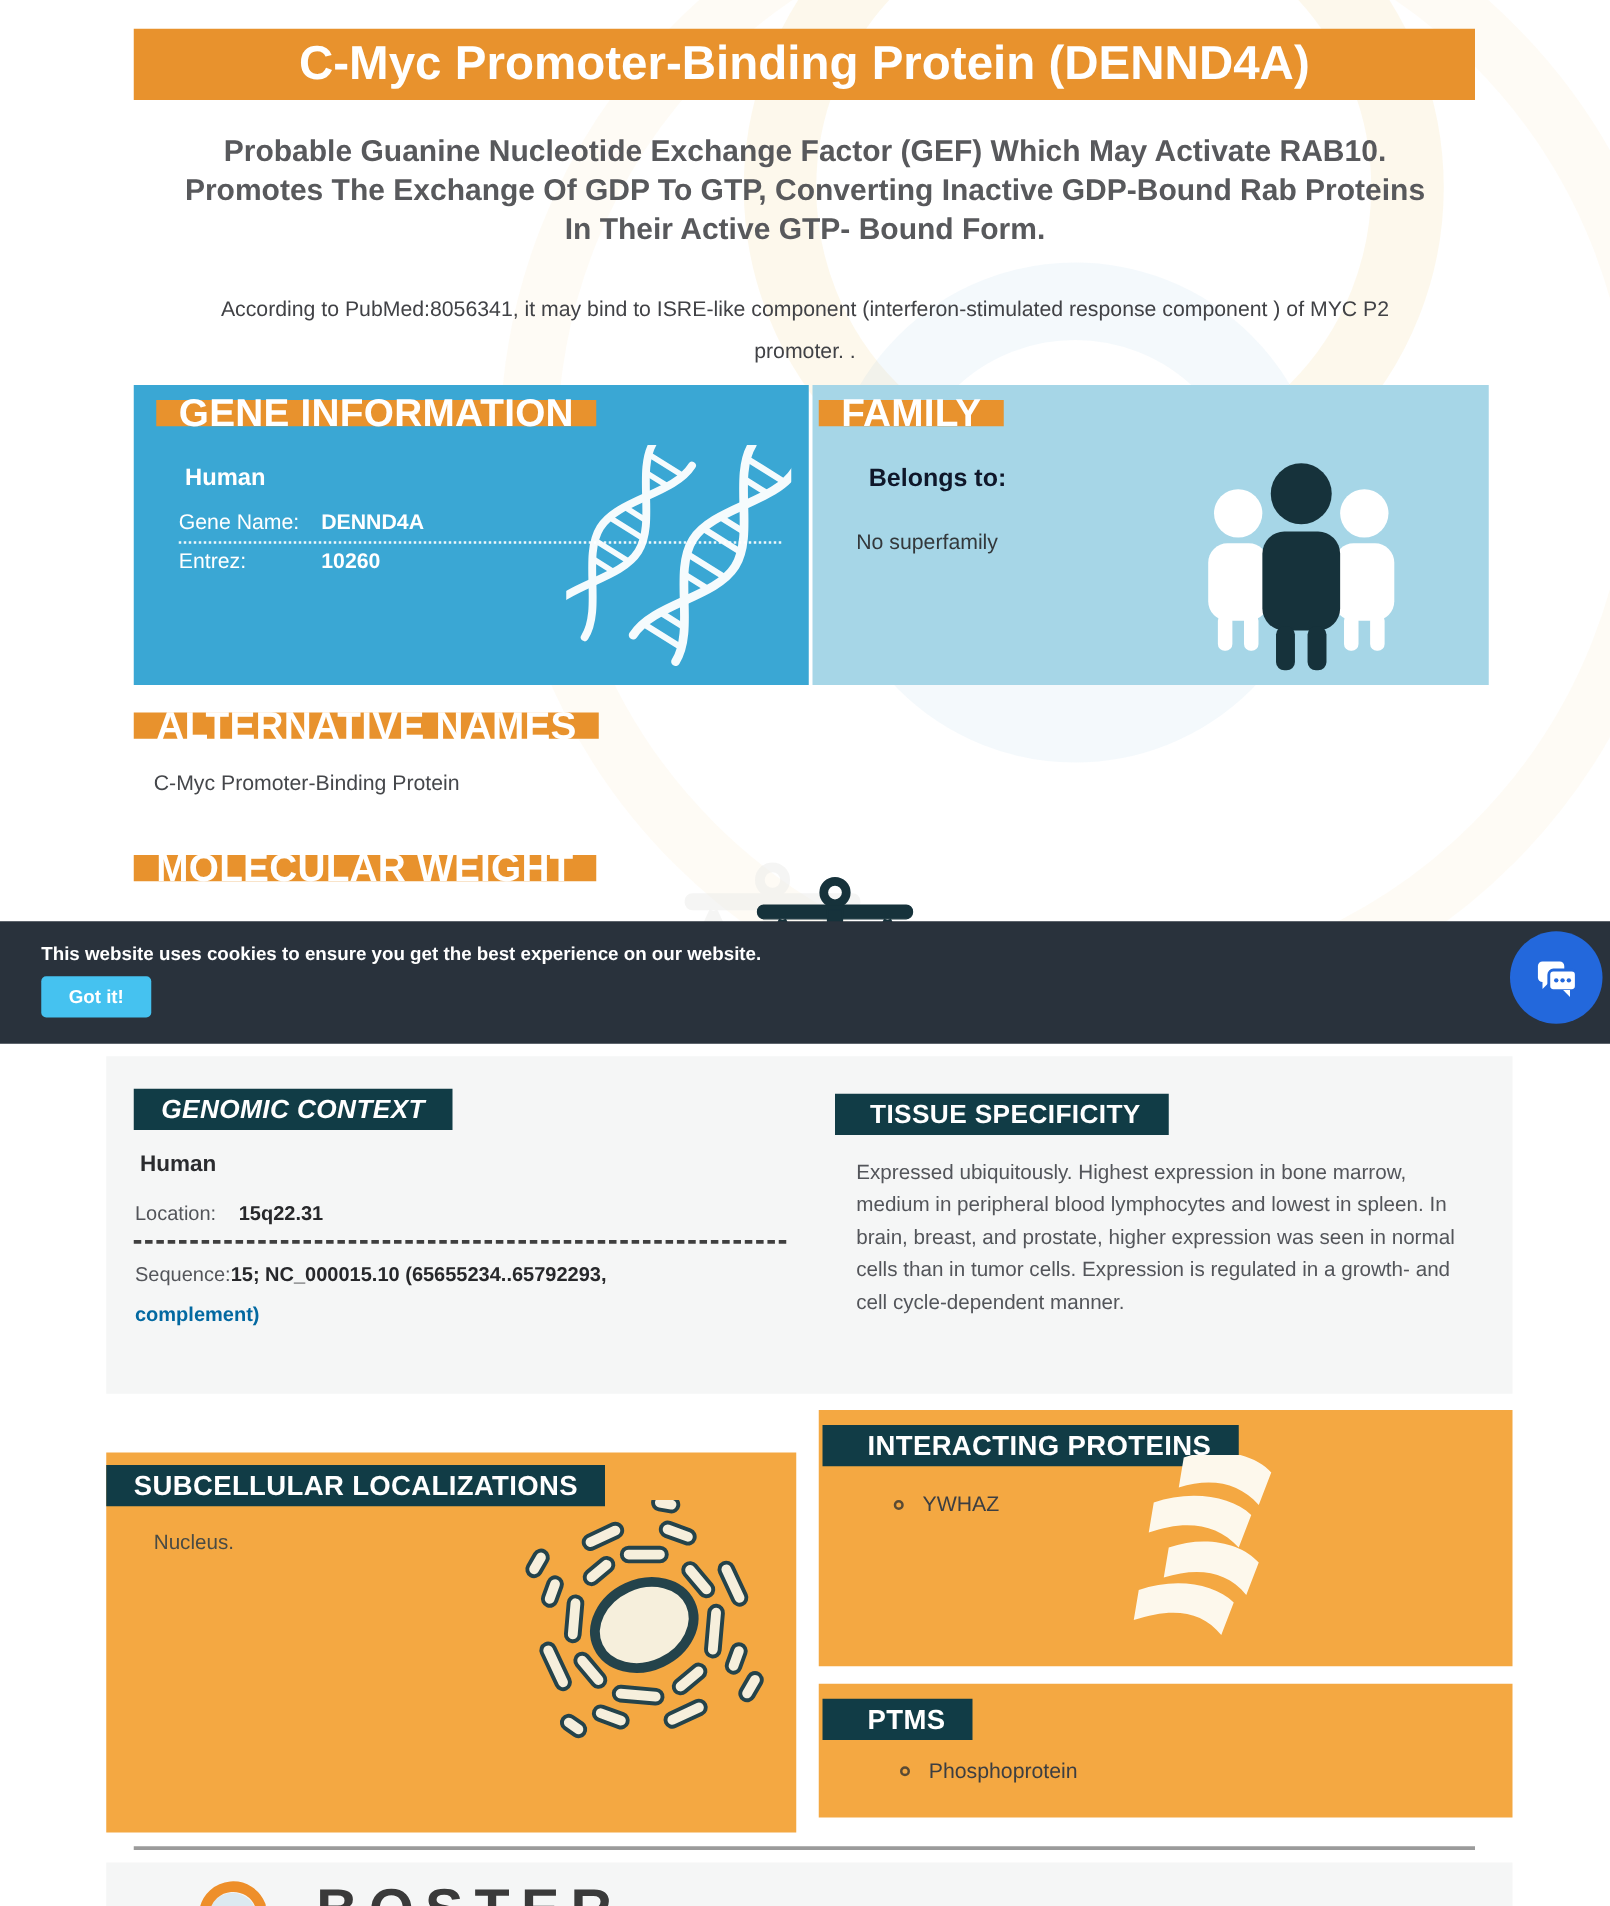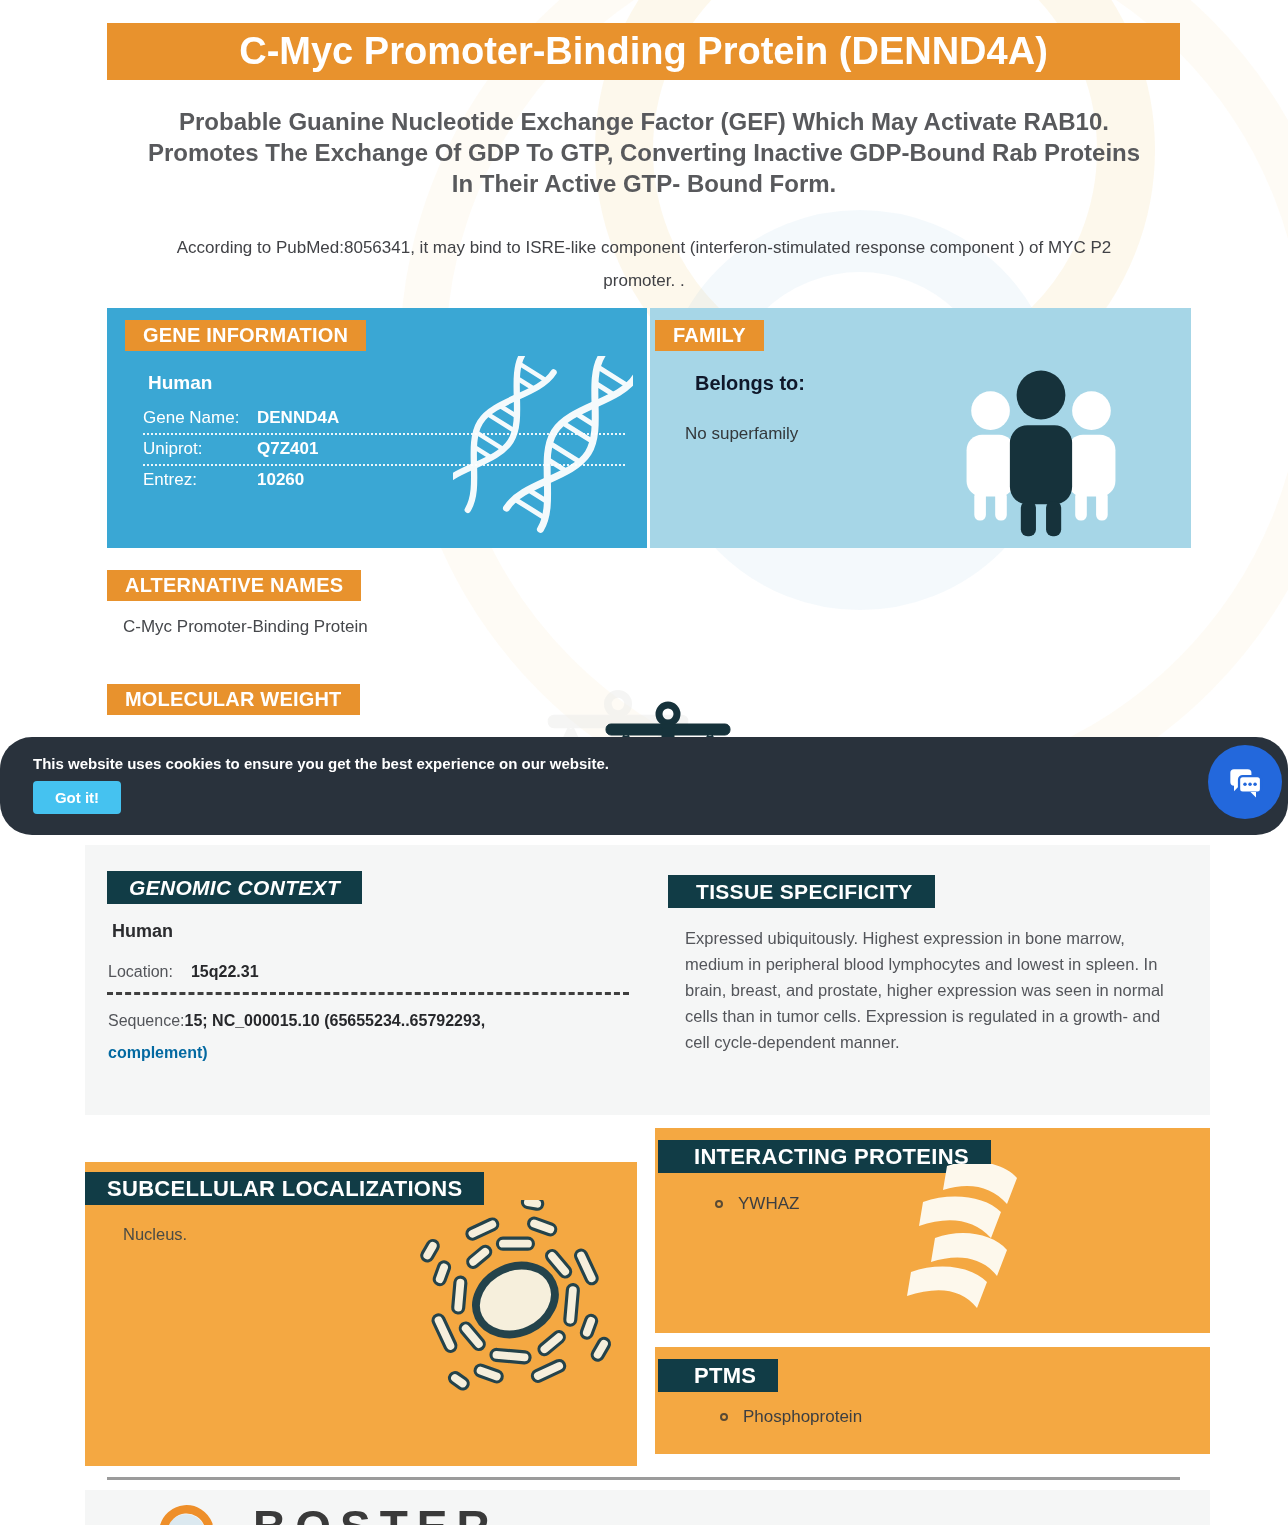--- a/index.html
+++ b/index.html
@@ -6,21 +6,21 @@
   *{box-sizing:border-box;font-family:"Liberation Sans",sans-serif;}
   #page{position:relative;width:1288px;height:1525px;background:#fff;overflow:hidden;}
   .abs{position:absolute;}
   
   .wm{position:absolute;border-radius:50%;pointer-events:none;}
   .wm1{left:595px;top:-130px;width:560px;height:560px;border:58px solid rgba(246,215,150,0.18);}
   .wm2{left:400px;top:-120px;width:950px;height:950px;border:46px solid rgba(246,222,170,0.12);}
   .wm3{left:660px;top:210px;width:400px;height:400px;border:62px solid rgba(150,200,230,0.10);}
   
   .orange-head{background:#E8922D;color:#fff;font-weight:bold;display:inline-flex;align-items:center;
-    height:31px;padding:0 18px;font-size:20px;letter-spacing:.2px;white-space:nowrap;}
+    height:21px;padding:0 18px;font-size:31px;letter-spacing:.2px;white-space:nowrap;}
   .teal-head{background:#113C46;color:#fff;font-weight:bold;display:inline-flex;align-items:center;
     height:33px;padding:0 22px;font-size:21px;letter-spacing:.3px;white-space:nowrap;}
   
   .title-banner{left:107px;top:23px;width:1073px;height:57px;background:#E8922D;color:#fff;
     display:flex;align-items:center;justify-content:center;font-size:38px;font-weight:bold;}
   .subtitle{left:134px;top:106px;width:1020px;text-align:center;font-size:24px;font-weight:bold;
     color:#58595C;line-height:31px;}
   .pubmed{left:139px;top:231px;width:1010px;text-align:center;font-size:17px;color:#414246;line-height:33px;}
   
   .gene-box{left:107px;top:308px;width:540px;height:240px;background:#3AA7D4;}
@@ -31,21 +31,21 @@
   .gene-row .lbl{width:114px;}
   .gene-row .val{font-weight:bold;}
   .gene-row.dotted{border-bottom:2px dotted rgba(255,255,255,0.9);}
   .belongs{left:45px;top:64px;color:#0f172a;font-size:20px;font-weight:bold;}
   .nosuper{left:35px;top:116px;color:#33383B;font-size:17px;}
   
   .alt-head{left:107px;top:570px;}
   .alt-val{left:123px;top:617px;font-size:17px;color:#45474B;}
   .mw-head{left:107px;top:684px;}
   
-  .cookie{left:0;top:737px;width:1288px;height:98px;background:#29323C;z-index:30;border-radius:32px;}
+  .cookie{left:0;top:737px;width:1288px;height:98px;background:#29323C;z-index:30;}
   .cookie-msg{position:absolute;left:33px;top:18px;color:#fff;font-size:15px;font-weight:bold;}
   .cookie-btn{position:absolute;left:33px;top:44px;width:88px;height:33px;background:#45C2F0;color:#fff;
     font-size:15px;font-weight:bold;border:none;border-radius:4px;cursor:pointer;}
   .chat{left:1208px;top:745px;width:74px;height:74px;border-radius:50%;background:#2368DC;z-index:31;
     display:flex;align-items:center;justify-content:center;cursor:pointer;}
   
   .gray-panel{left:85px;top:845px;width:1125px;height:270px;background:#F5F6F6;}
   .gc-head{position:absolute;left:22px;top:26px;font-style:italic;}
   .gc-human{position:absolute;left:27px;top:76px;font-size:18px;font-weight:bold;color:#2B2C2F;}
   .gc-loc{position:absolute;left:23px;top:118px;font-size:16px;color:#53555A;}
@@ -90,24 +90,20 @@
   <div class="abs subtitle">Probable Guanine Nucleotide Exchange Factor (GEF) Which May Activate RAB10. Promotes The Exchange Of GDP To GTP, Converting Inactive GDP-Bound Rab Proteins In Their Active GTP- Bound Form.</div>
   <div class="abs pubmed">According to PubMed:8056341, it may bind to ISRE-like component (interferon-stimulated response component ) of MYC P2 promoter. .</div>
 
   <div class="abs gene-box">
     <span class="orange-head" style="position:absolute;left:18px;top:12px;">GENE INFORMATION</span>
     <div class="abs gene-human">Human</div>
     <div class="abs gene-rows">
       <div class="gene-row dotted">
         <span class="lbl">Gene Name:</span>
         <span class="val">DENND4A</span>
-      </div>
-      <div class="gene-row dotted">
-        <span class="lbl">Uniprot:</span>
-        <span class="val">Q7Z401</span>
       </div>
       <div class="gene-row">
         <span class="lbl">Entrez:</span>
         <span class="val">10260</span>
       </div>
     </div>
     <svg class="icon-abs" style="right:14px;top:48px;" width="180" height="180" viewBox="0 0 180 180">
       <g transform="rotate(32 90 90)" stroke="#fff" fill="none" stroke-linecap="round" opacity="0.95">
         <g transform="translate(112,-18)" stroke-width="7">
           <path d="M20,0 C20,30 -20,60 -20,90 C-20,120 20,150 20,180"></path>

